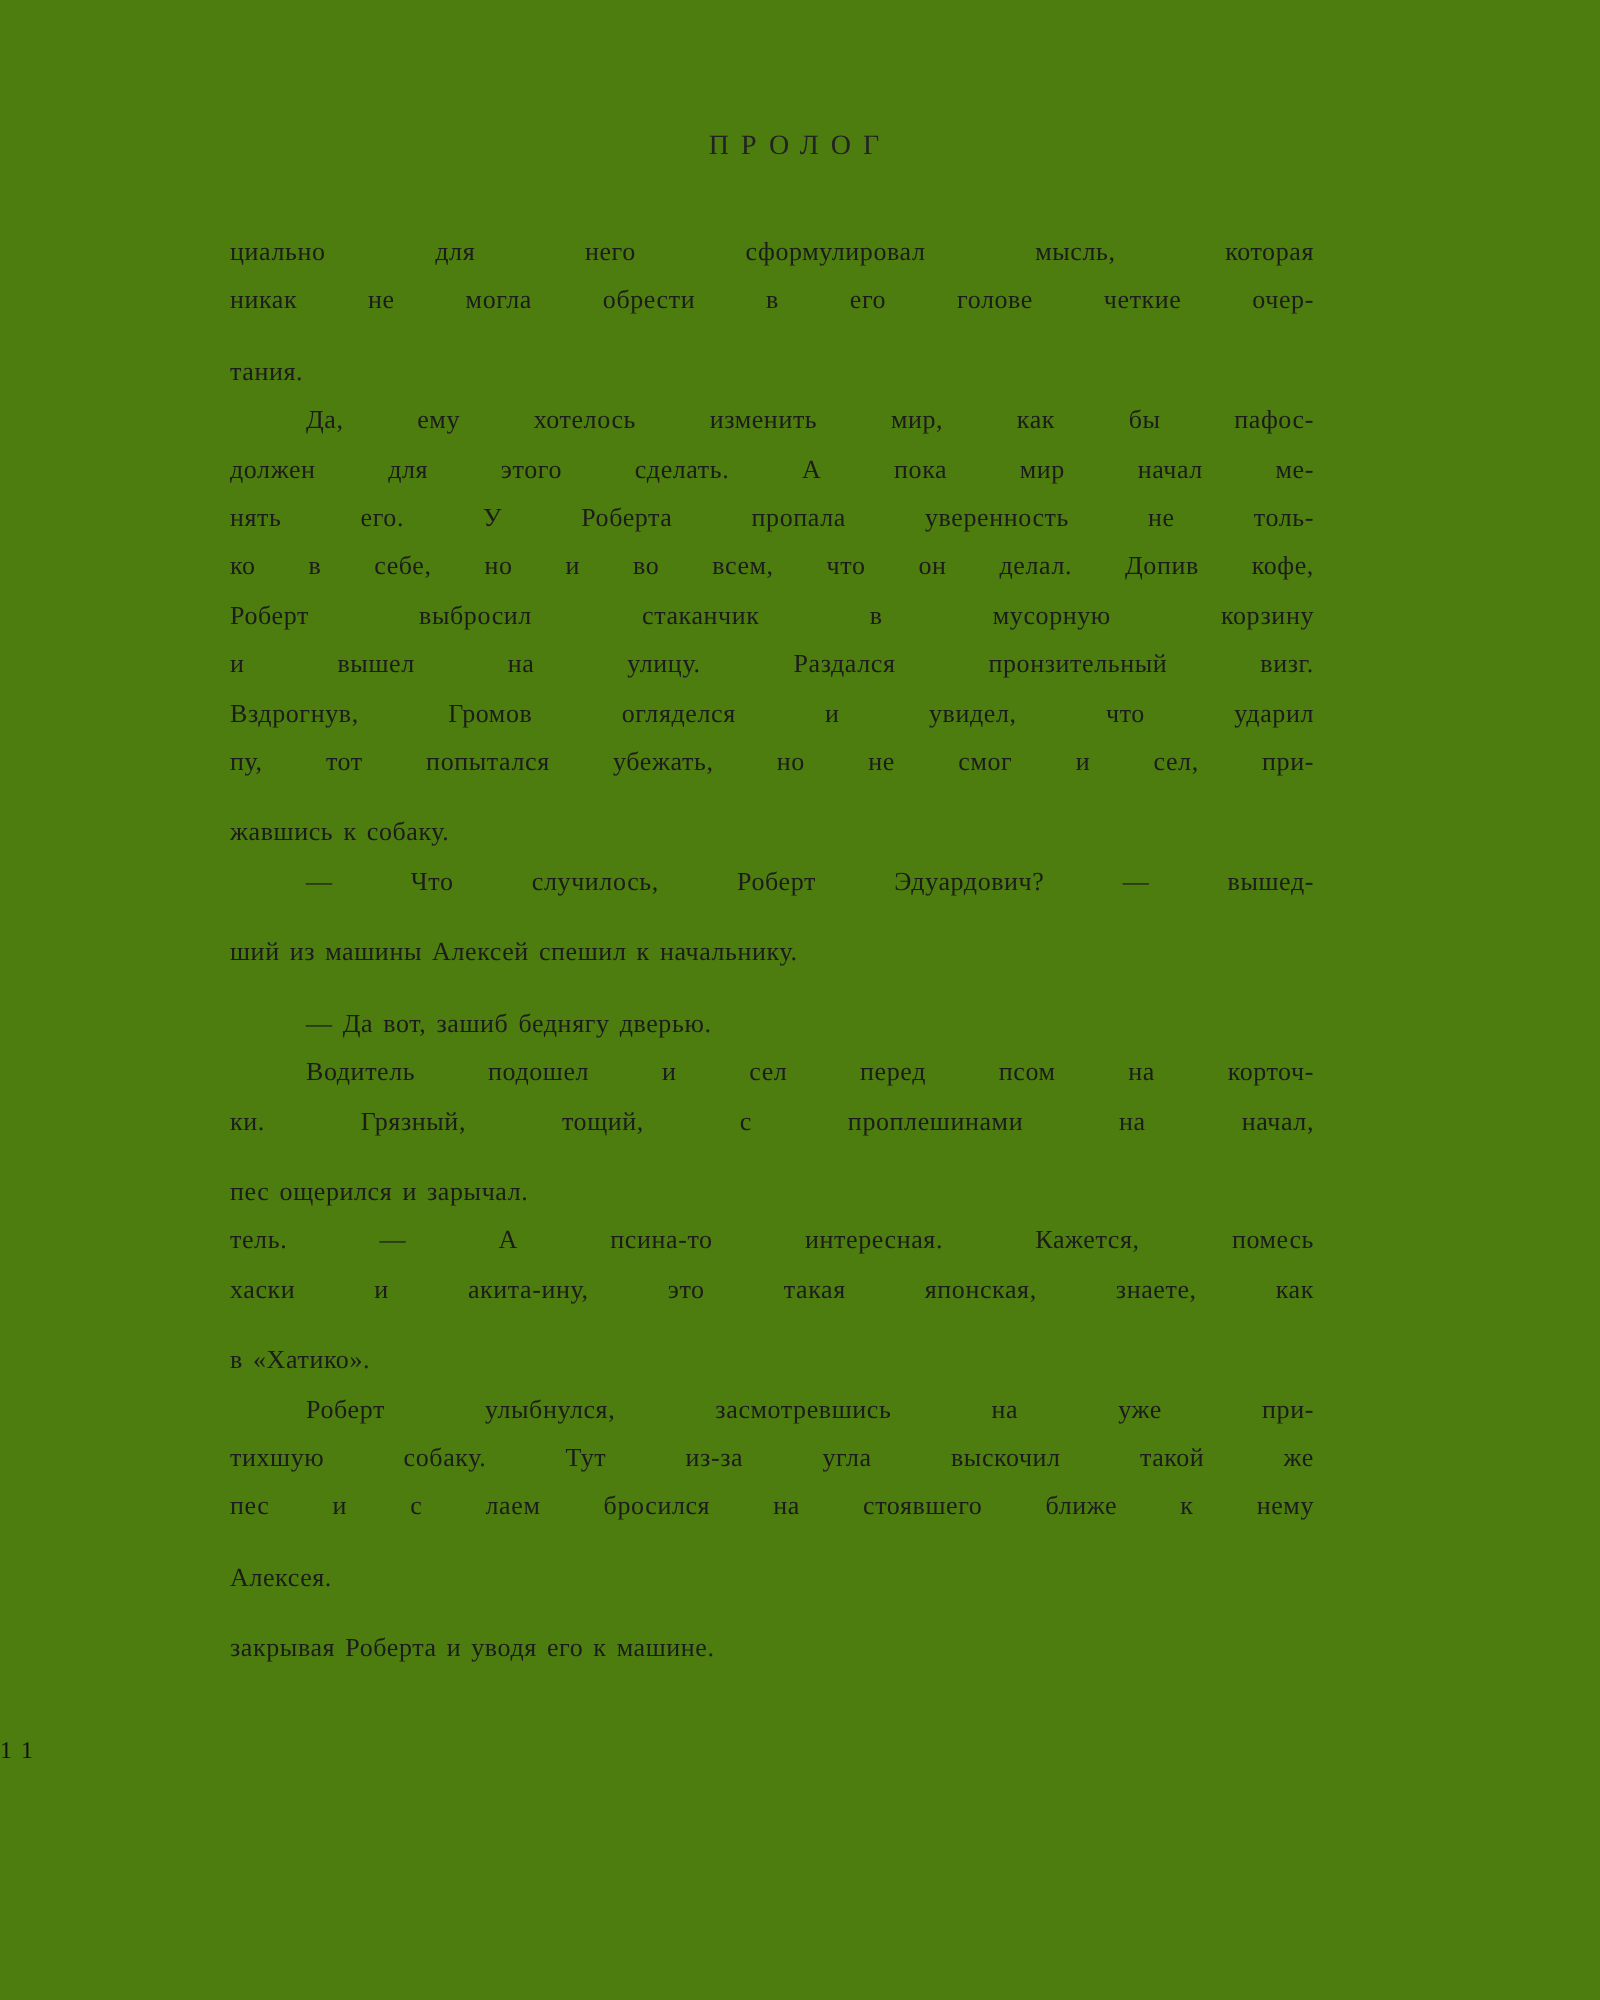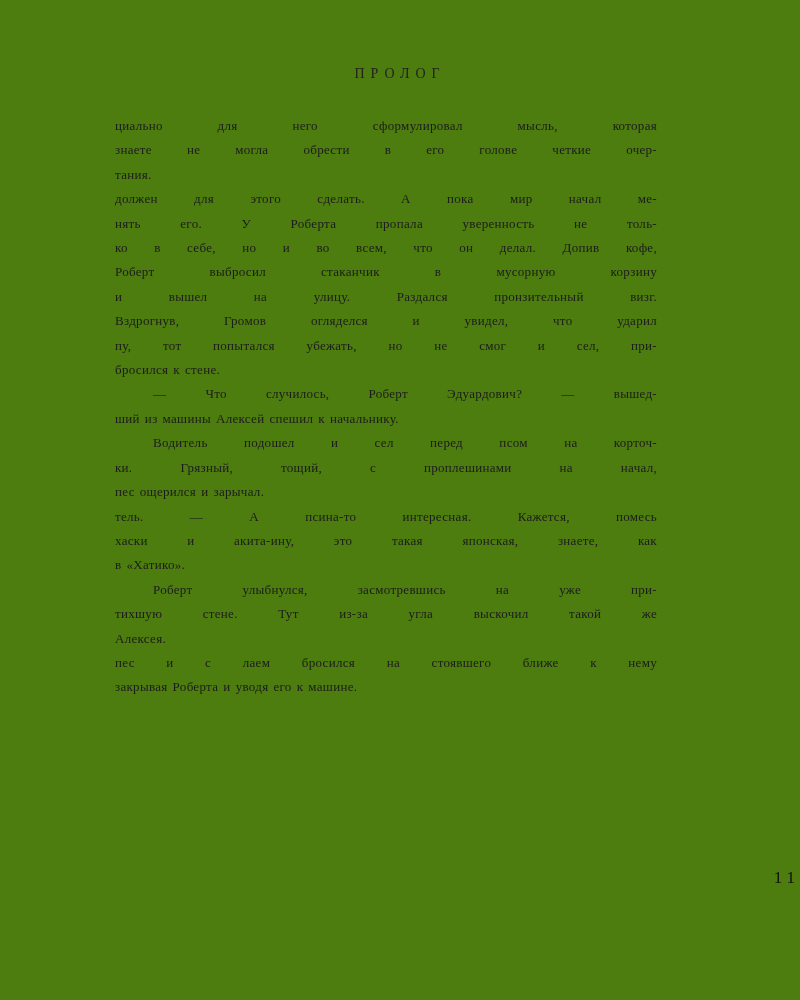--- a/index.html
+++ b/index.html
@@ -44,63 +44,66 @@
     line-height: 24.4px;
     letter-spacing: 0.3px;
     word-spacing: 1.5px;
     text-align: justify;
     text-align-last: justify;
     white-space: normal;
     color: #1c1c1c;
   }
   .line.last {
     text-align-last: left;
+    margin-top: 11px;
   }
   .line.indent {
     text-indent: 38px;
   }
   .page-number {
     position: absolute;
     top: 868px;
     left: 0;
     width: 100%;
-    text-align: right;
-    font-size: 17px;
+    text-align: left;
+    font-size: 12px;
     font-weight: normal;
     letter-spacing: 5px;
     color: #111111;
   }
 </style>
 </head>
 <body>
 
 <div class="page">
   <div class="chapter-header">Пролог</div>
 
   <div class="text-block">
       <div class="line">циально для него сформулировал мысль, которая</div>
-      <div class="line">знаете не могла обрести в его голове четкие очер-</div>
+      <div class="line">никак не могла обрести в его голове четкие очер-</div>
       <div class="line last">тания.</div>
+      <div class="line indent">Да, ему хотелось изменить мир, как бы пафос-</div>
       <div class="line">должен для этого сделать. А пока мир начал ме-</div>
       <div class="line">нять его. У Роберта пропала уверенность не толь-</div>
       <div class="line">ко в себе, но и во всем, что он делал. Допив кофе,</div>
       <div class="line">Роберт выбросил стаканчик в мусорную корзину</div>
       <div class="line">и вышел на улицу. Раздался пронзительный визг.</div>
       <div class="line">Вздрогнув, Громов огляделся и увидел, что ударил</div>
       <div class="line">пу, тот попытался убежать, но не смог и сел, при-</div>
-      <div class="line last">бросился к стене.</div>
+      <div class="line last">жавшись к собаку.</div>
       <div class="line indent">— Что случилось, Роберт Эдуардович? — вышед-</div>
       <div class="line last">ший из машины Алексей спешил к начальнику.</div>
+      <div class="line last indent">— Да вот, зашиб беднягу дверью.</div>
       <div class="line indent">Водитель подошел и сел перед псом на корточ-</div>
       <div class="line">ки. Грязный, тощий, с проплешинами на начал,</div>
       <div class="line last">пес ощерился и зарычал.</div>
       <div class="line">тель. — А псина-то интересная. Кажется, помесь</div>
       <div class="line">хаски и акита-ину, это такая японская, знаете, как</div>
       <div class="line last">в «Хатико».</div>
       <div class="line indent">Роберт улыбнулся, засмотревшись на уже при-</div>
-      <div class="line">тихшую стене. Тут из-за угла выскочил такой же</div>
+      <div class="line">тихшую собаку. Тут из-за угла выскочил такой же</div>
+      <div class="line">пес и с лаем бросился на стоявшего ближе к нему</div>
       <div class="line last">Алексея.</div>
-      <div class="line">пес и с лаем бросился на стоявшего ближе к нему</div>
       <div class="line last">закрывая Роберта и уводя его к машине.</div>
     </div>
 
   <div class="page-number">11</div>
 </div>
 
 </body></html>

